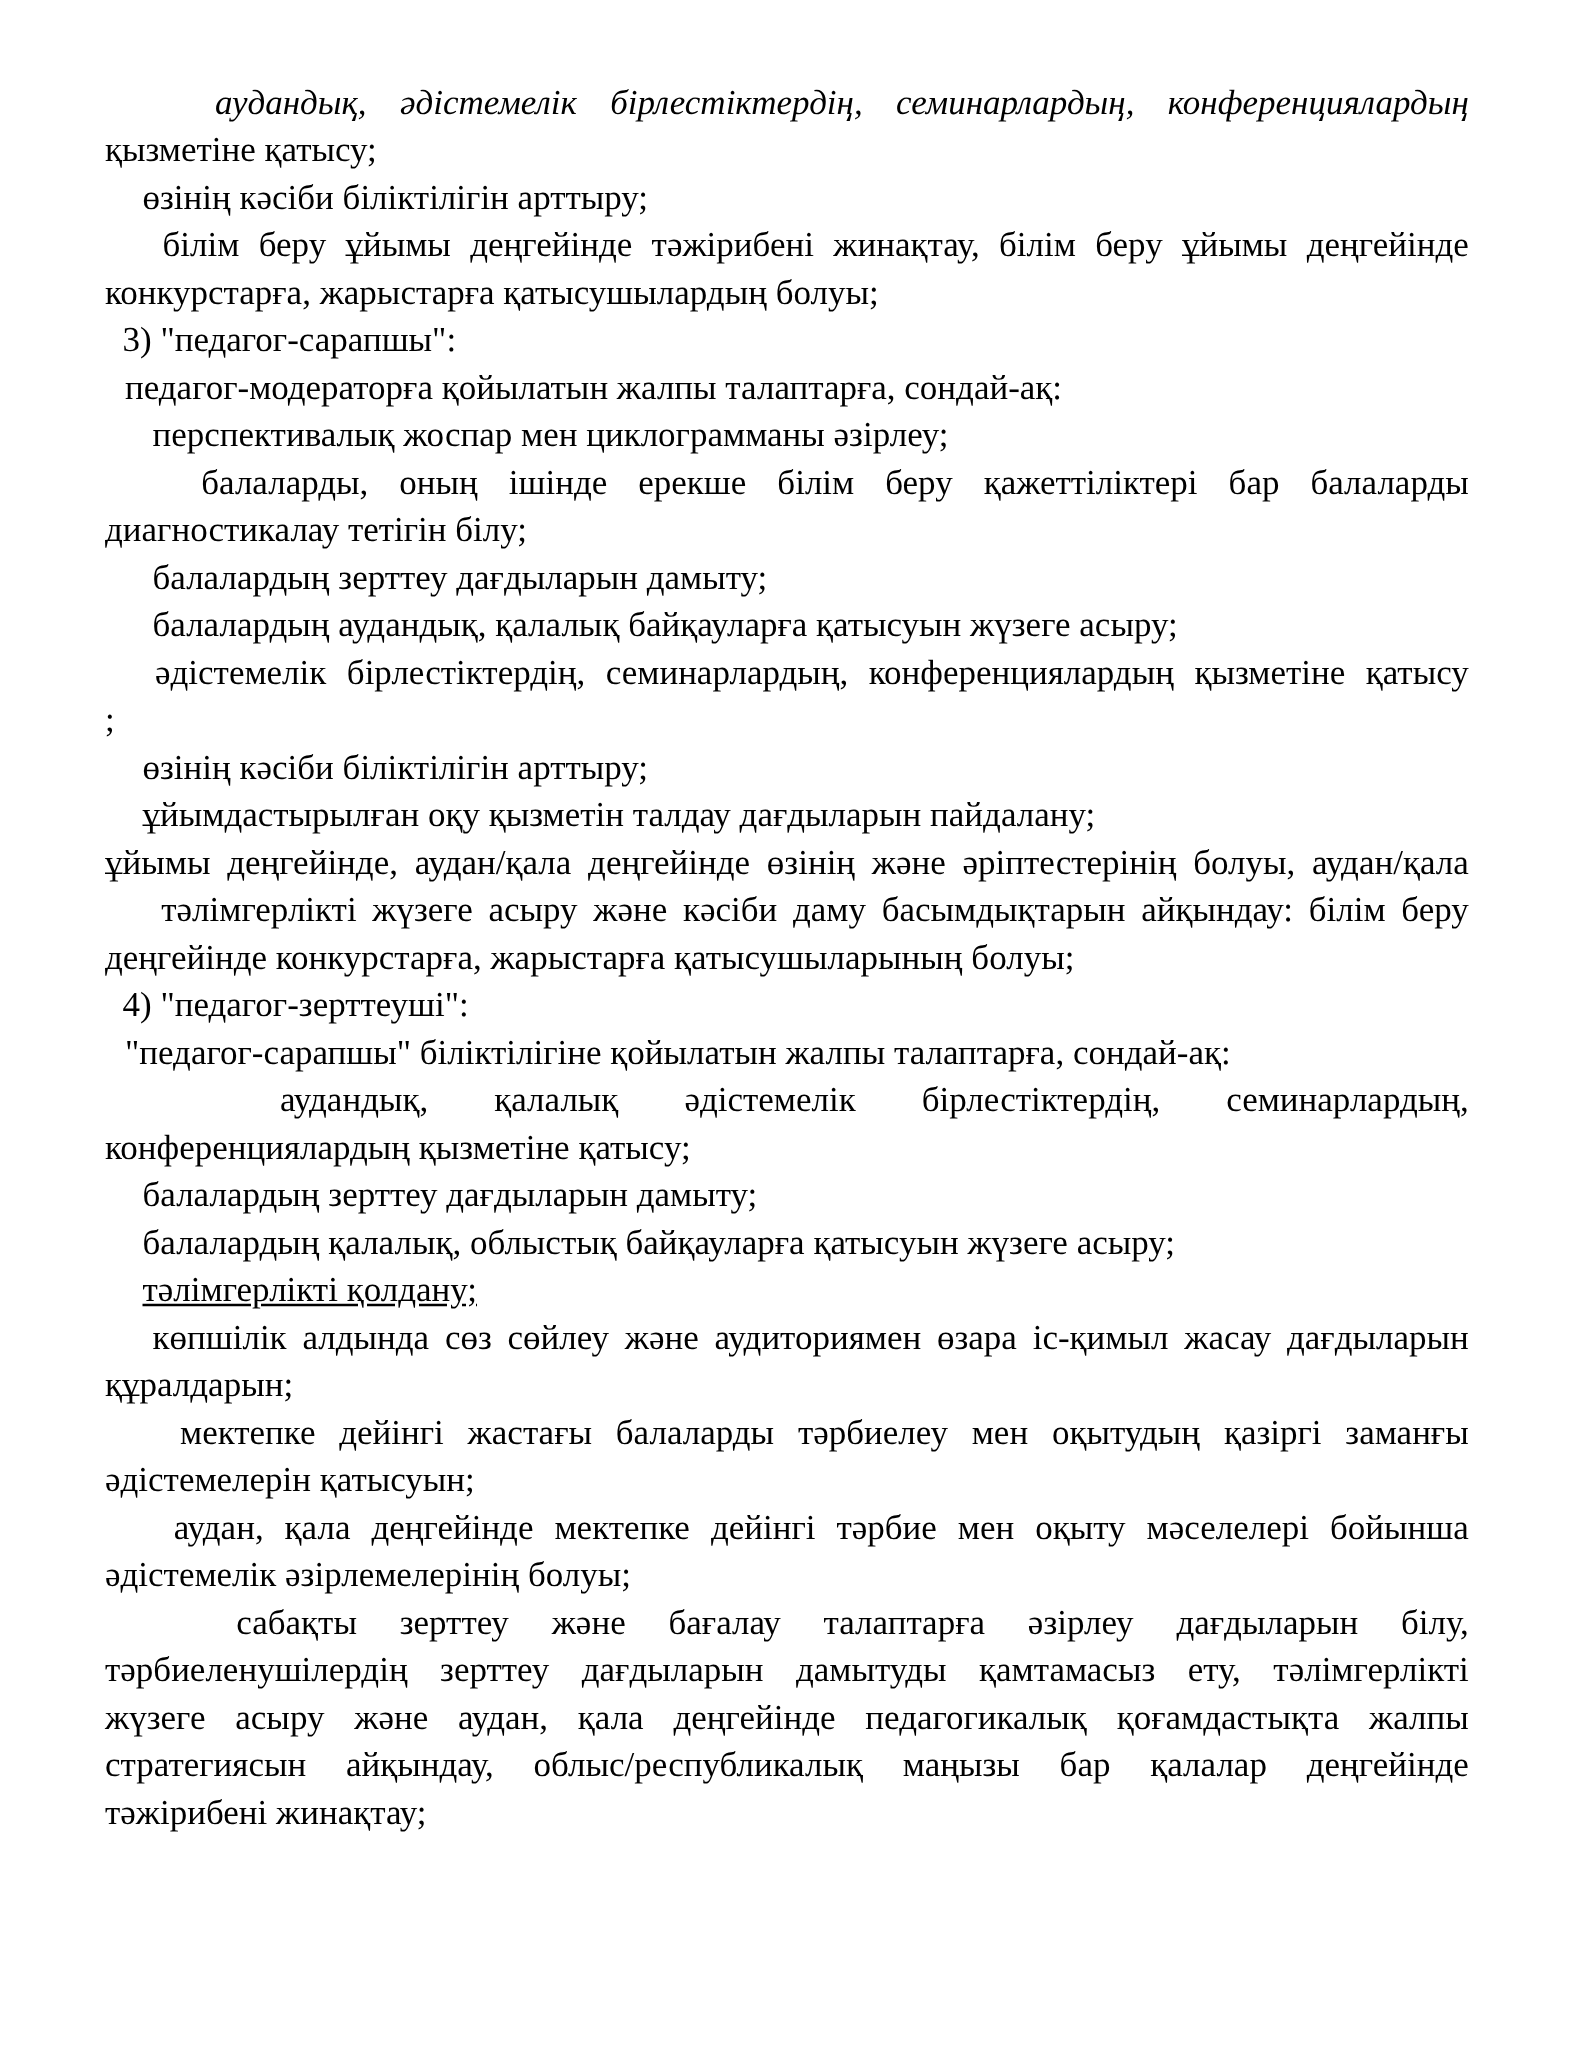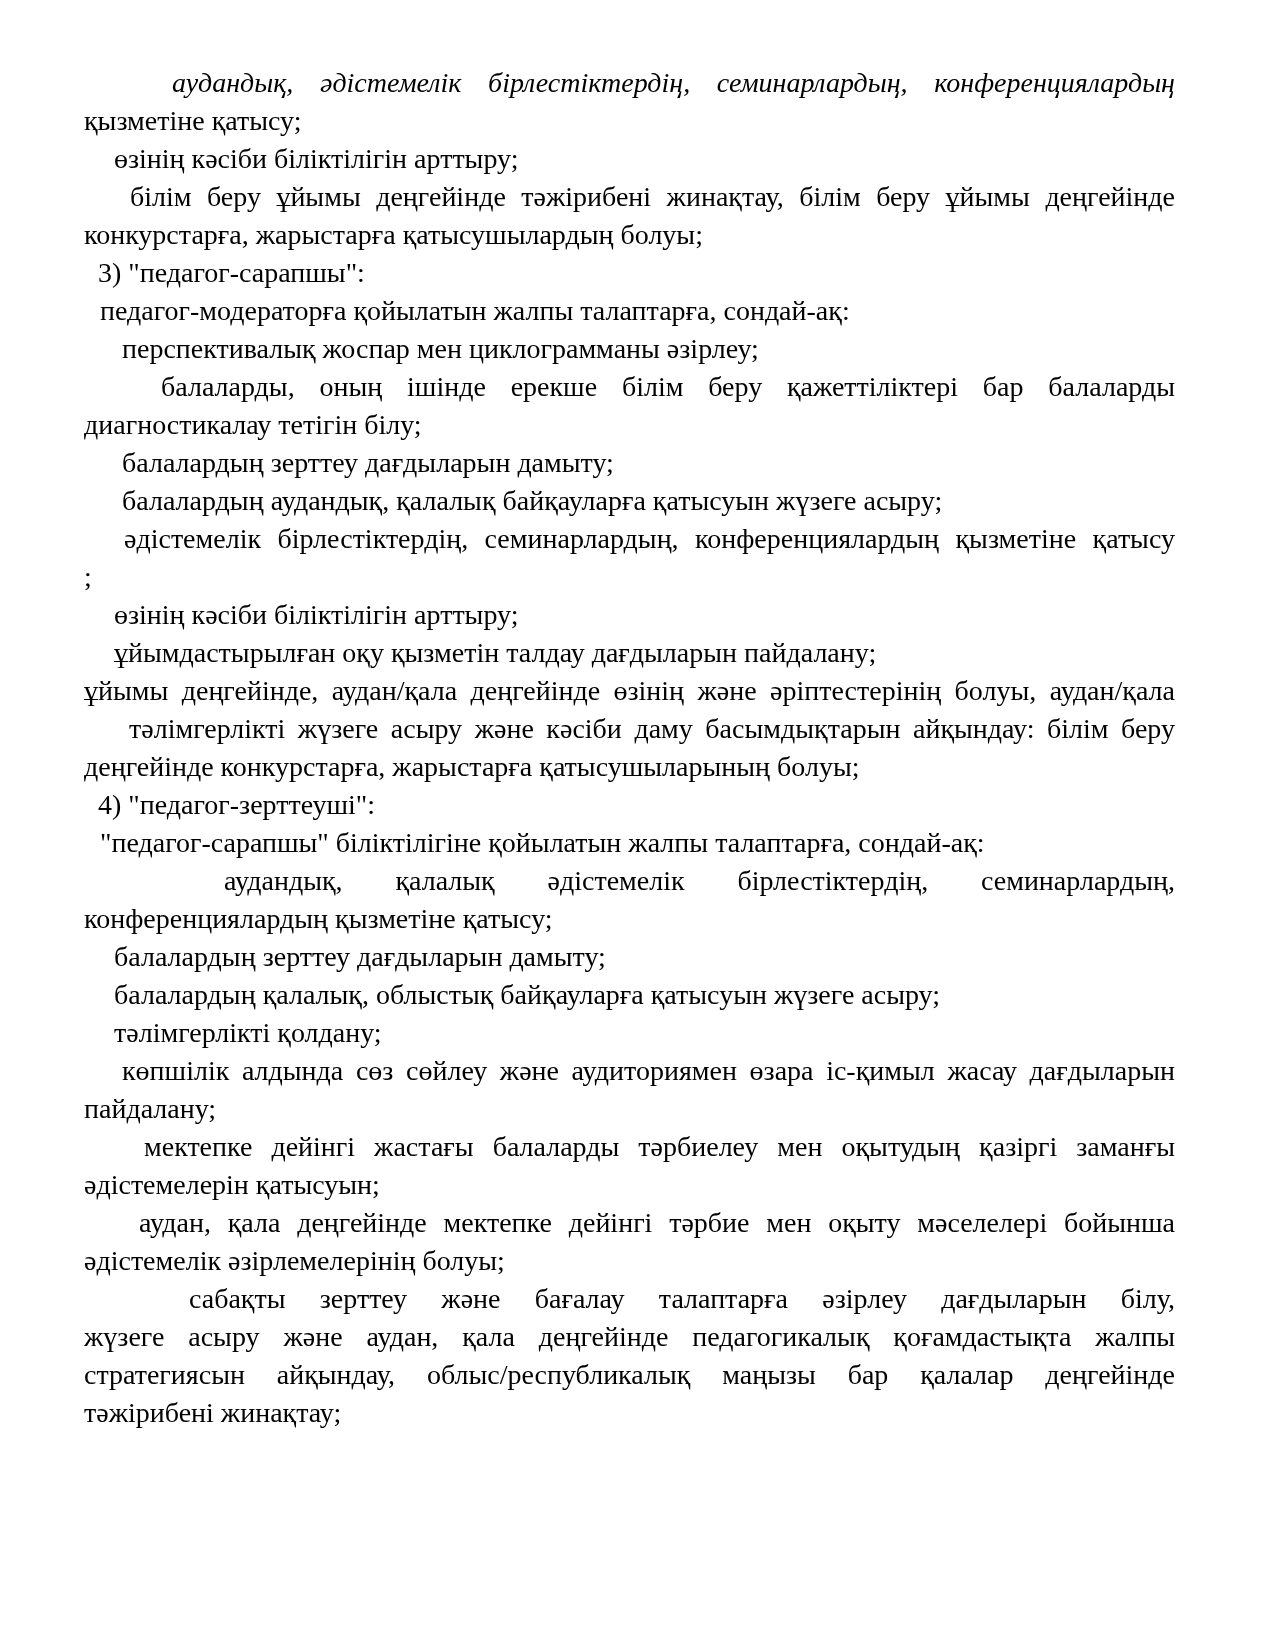--- a/index.html
+++ b/index.html
@@ -97,34 +97,35 @@
         <div class="line just" style="text-indent: 140px;">аудандық, қалалық әдістемелік бірлестіктердің, семинарлардың,</div>
         <div class="line">конференциялардың қызметіне қатысу;</div>
       </div>
       <div class="para">
         <div class="line" style="text-indent: 30px;">балалардың зерттеу дағдыларын дамыту;</div>
       </div>
       <div class="para">
         <div class="line" style="text-indent: 30px;">балалардың қалалық, облыстық байқауларға қатысуын жүзеге асыру;</div>
       </div>
       <div class="para">
-        <div class="line" style="text-indent: 30px;">тәлімгерлікті қолдану;</div>
+        <div class="line" style="text-indent: 30px; text-decoration: underline;">тәлімгерлікті қолдану;</div>
       </div>
       <div class="para">
         <div class="line just" style="text-indent: 38px;">көпшілік алдында сөз сөйлеу және аудиториямен өзара іс-қимыл жасау дағдыларын</div>
-        <div class="line">пайдалану;</div>
+        <div class="line">құралдарын;</div>
       </div>
       <div class="para">
         <div class="line just" style="text-indent: 60px;">мектепке дейінгі жастағы балаларды тәрбиелеу мен оқытудың қазіргі заманғы</div>
         <div class="line">әдістемелерін қатысуын;</div>
       </div>
       <div class="para">
         <div class="line just" style="text-indent: 55px;">аудан, қала деңгейінде мектепке дейінгі тәрбие мен оқыту мәселелері бойынша</div>
         <div class="line">әдістемелік әзірлемелерінің болуы;</div>
       </div>
       <div class="para">
         <div class="line just" style="text-indent: 105px;">сабақты зерттеу және бағалау талаптарға әзірлеу дағдыларын білу,</div>
+        <div class="line just">тәрбиеленушілердің зерттеу дағдыларын дамытуды қамтамасыз ету, тәлімгерлікті</div>
         <div class="line just">жүзеге асыру және аудан, қала деңгейінде педагогикалық қоғамдастықта жалпы</div>
         <div class="line just">стратегиясын айқындау, облыс/республикалық маңызы бар қалалар деңгейінде</div>
         <div class="line">тәжірибені жинақтау;</div>
       </div>
     </div>
 </div>
 
 </body></html>

